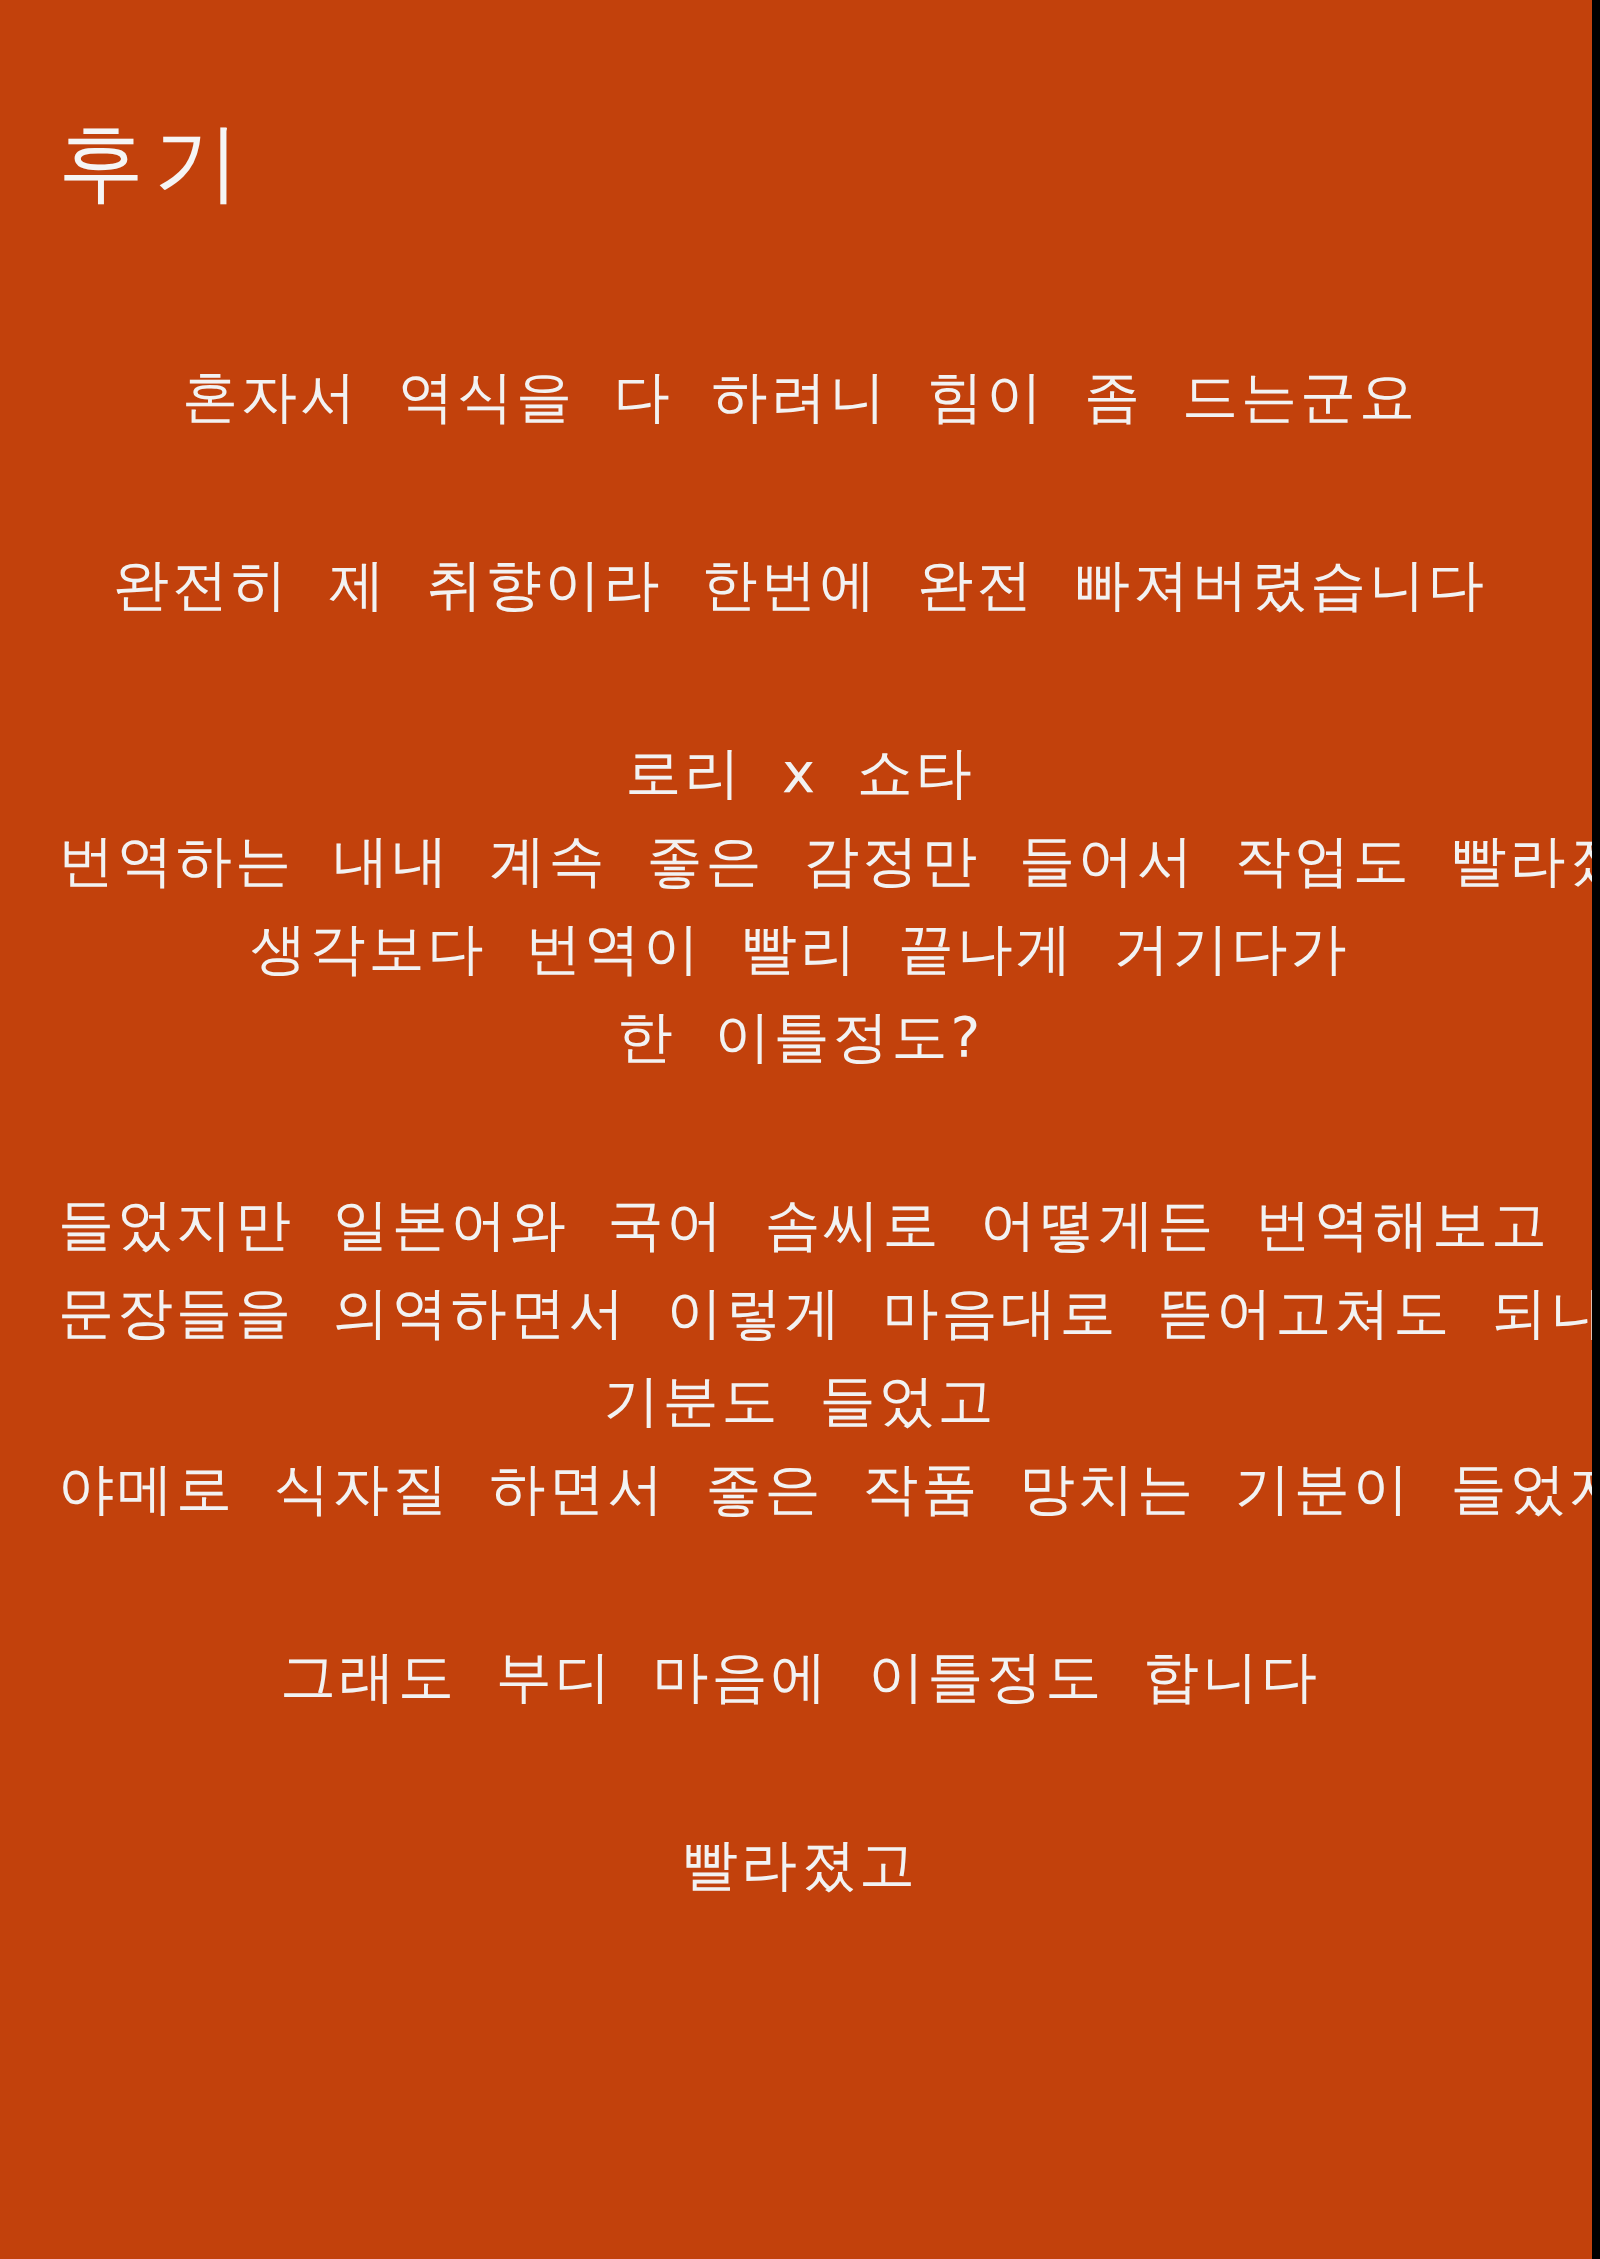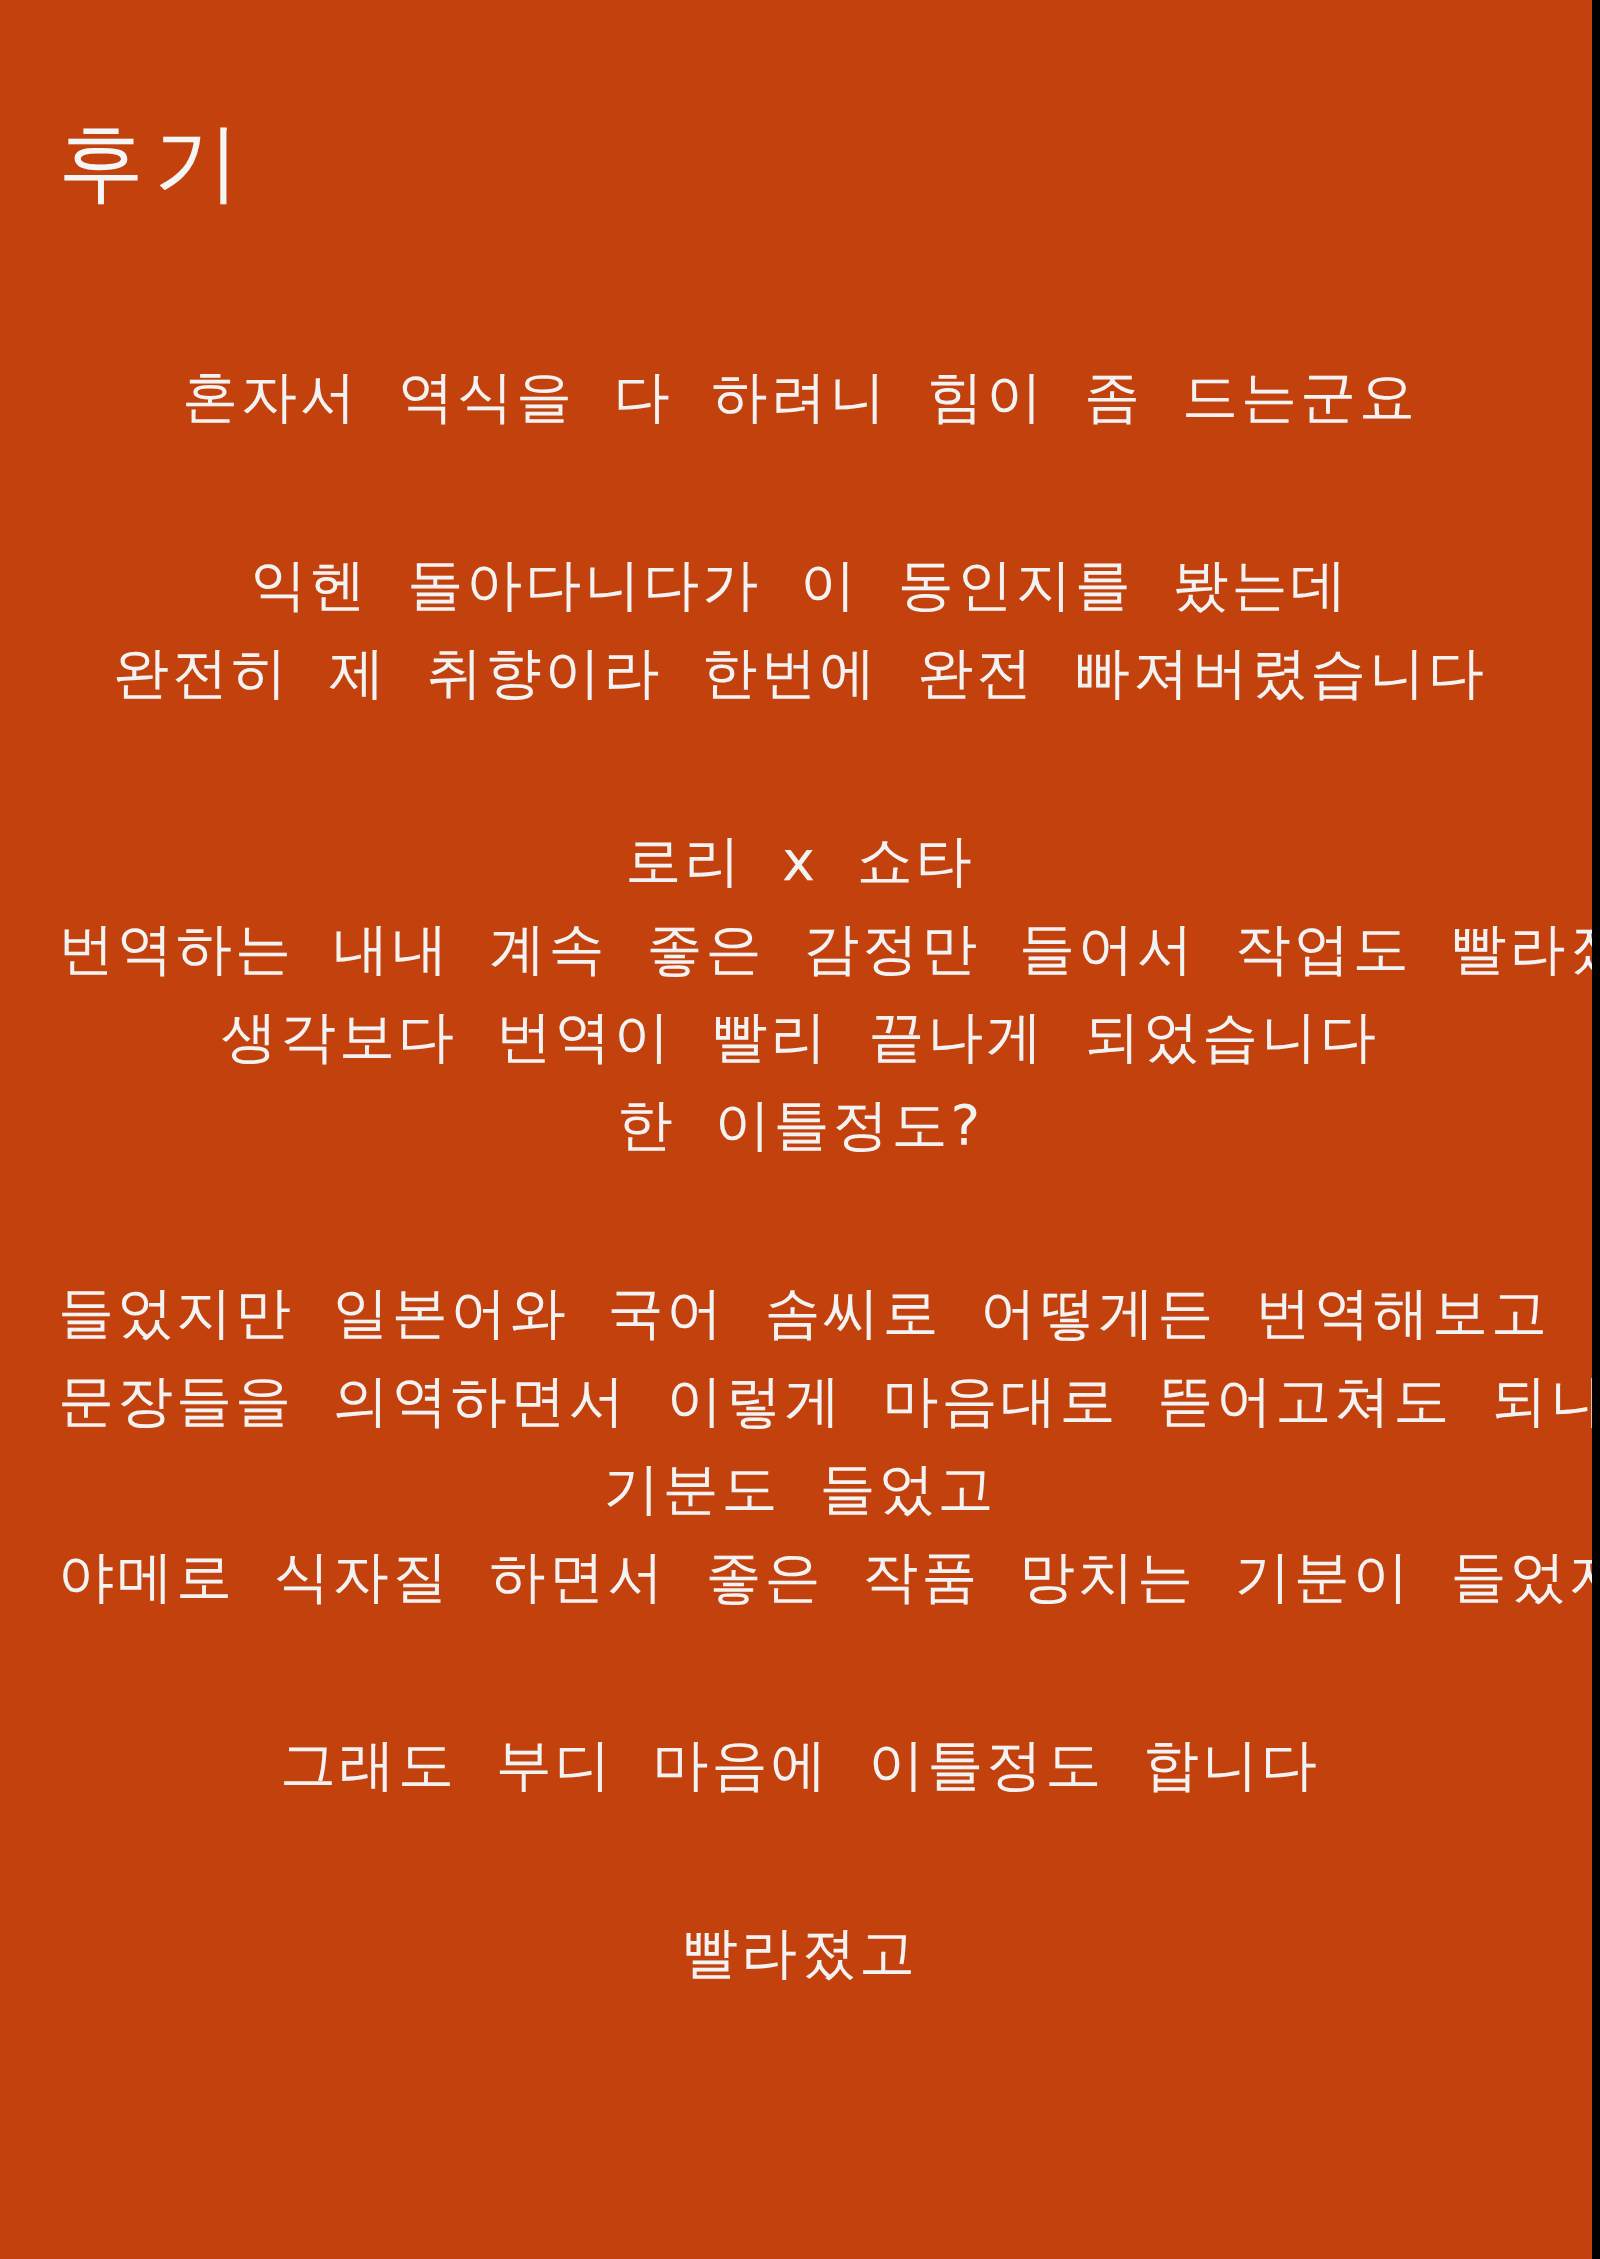--- a/index.html
+++ b/index.html
@@ -49,27 +49,26 @@
 </head>
 <body>
 
 <div class="page">
   <h1 class="title">후기</h1>
   <div class="body-text">
       <div class="para">
         <div class="line">혼자서 역식을 다 하려니 힘이 좀 드는군요</div>
       </div>
       <div class="para">
-        <div class="line">익헨 돌아다니다가 이 동인지를 봤는데</div>
         <div class="line">완전히 제 취향이라 한번에 완전 빠져버렸습니다</div>
       </div>
       <div class="para">
         <div class="line">로리 x 쇼타</div>
         <div class="line">번역하는 내내 계속 좋은 감정만 들어서 작업도 빨라졌고</div>
-        <div class="line">생각보다 번역이 빨리 끝나게 되었습니다</div>
+        <div class="line">생각보다 번역이 빨리 끝나게 거기다가</div>
         <div class="line">한 이틀정도?</div>
       </div>
       <div class="para">
         <div class="line">들었지만 일본어와 국어 솜씨로 어떻게든 번역해보고</div>
         <div class="line">문장들을 의역하면서 이렇게 마음대로 뜯어고쳐도 되나 하는</div>
         <div class="line">기분도 들었고</div>
         <div class="line">야메로 식자질 하면서 좋은 작품 망치는 기분이 들었지만</div>
       </div>
       <div class="para">
         <div class="line">그래도 부디 마음에 이틀정도 합니다</div>

